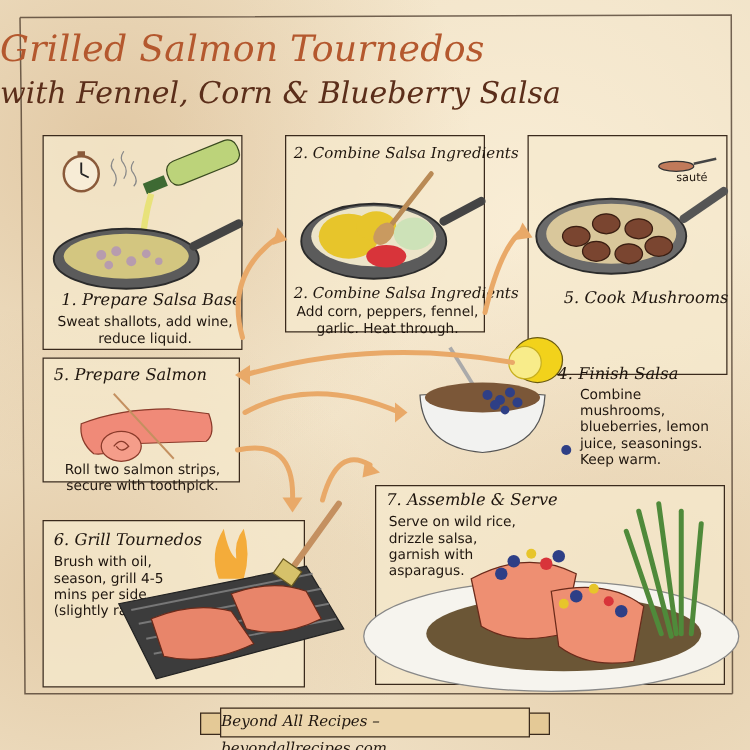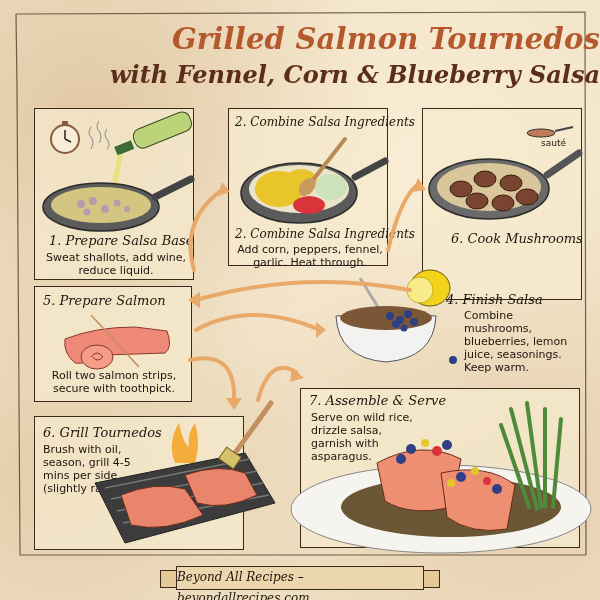--- a/index.html
+++ b/index.html
@@ -4,21 +4,21 @@
 <style>
   html,body{margin:0;padding:0;}
   body{width:600px;height:600px;overflow:hidden;background:#efe1c6;font-family:"DejaVu Sans",sans-serif;color:#2b1e14;position:relative;}
   .paper{position:absolute;left:0;top:0;width:600px;height:600px;
     background:
       radial-gradient(ellipse at 15% 20%, rgba(196,150,96,0.35), transparent 40%),
       radial-gradient(ellipse at 85% 80%, rgba(196,150,96,0.25), transparent 45%),
       radial-gradient(ellipse at 10% 80%, rgba(196,150,96,0.3), transparent 35%),
       radial-gradient(ellipse at 70% 30%, rgba(255,244,222,0.6), transparent 50%),
       #f1e3c8;}
-  .title{position:absolute;left:0;width:600px;text-align:right;font-family:"DejaVu Serif",serif;font-style:italic;font-weight:bold;}
+  .title{position:absolute;left:0;width:600px;text-align:left;font-family:"DejaVu Serif",serif;font-style:italic;}
   .t1{top:22px;font-size:29px;color:#b4582e;letter-spacing:0.2px;}
   .t2{top:60px;font-size:24px;color:#5b2e1a;}
   .card{position:absolute;border:1.5px solid #3a2a1c;background:rgba(246,233,206,0.75);box-sizing:border-box;}
   .step-title{position:absolute;font-family:"DejaVu Serif",serif;font-style:italic;font-size:13px;color:#1e150e;white-space:nowrap;}
   .step-desc{position:absolute;font-size:11px;line-height:13px;color:#1e150e;}
   .center{text-align:center;}
   svg{position:absolute;overflow:visible;}
   .footer{position:absolute;left:176px;top:566px;width:248px;height:24px;border:1.5px solid #3a2a1c;background:#ecd6ad;box-sizing:border-box;line-height:21px;font-family:"DejaVu Serif",serif;font-style:italic;font-size:12px;color:#1e150e;}
   .ribbon{position:absolute;top:570px;width:20px;height:18px;border:1.5px solid #3a2a1c;background:#e4c996;box-sizing:border-box;}
 </style>
@@ -105,21 +105,21 @@
     <g fill="#7a4530" stroke="#3a1e12">
       <ellipse cx="38" cy="80" rx="11" ry="8"></ellipse>
         <ellipse cx="62" cy="70" rx="11" ry="8"></ellipse>
         <ellipse cx="88" cy="74" rx="11" ry="8"></ellipse>
       <ellipse cx="54" cy="92" rx="11" ry="8"></ellipse>
         <ellipse cx="80" cy="94" rx="11" ry="8"></ellipse>
         <ellipse cx="104" cy="88" rx="11" ry="8"></ellipse>
     </g>
   </svg>
   <div class="step-desc" style="left:118px;top:28px;font-size:9px;">sauté</div>
-  <div class="step-title" style="left:28px;top:122px;">6. Cook Mushrooms</div>
+  <div class="step-title" style="left:28px;top:122px;">5. Cook Mushrooms</div>
 </div>
 
 <svg width="150" height="120" style="left:330px;top:262px;">
   <g>
     <ellipse cx="100" cy="26" rx="20" ry="18" fill="#f2d21b" stroke="#6a5a10"></ellipse>
     <circle cx="90" cy="28" r="13" fill="#f8ec8a" stroke="#c8b020"></circle>
   </g>
   <g>
     <line x1="30" y1="16" x2="56" y2="58" stroke="#aaa" stroke-width="3"></line>
     <path d="M6 54 Q56 50 106 54 Q104 96 56 100 Q8 96 6 54 Z" fill="#f2f2f0" stroke="#555"></path>
@@ -131,21 +131,21 @@
       <circle cx="78" cy="52" r="4"></circle>
       <circle cx="66" cy="62" r="4"></circle>
       <circle cx="84" cy="60" r="4"></circle>
       <circle cx="74" cy="66" r="3.5"></circle>
     <circle cx="123" cy="98" r="4"></circle>
   </g>
 </svg>
 <div class="step-title" style="left:446px;top:292px;">4. Finish Salsa</div>
 <div class="step-desc" style="left:464px;top:309px;width:120px;">Combine mushrooms, blueberries, lemon juice, seasonings. Keep warm.</div>
 
-<div class="card" style="left:34px;top:286px;width:158px;height:116px;text-decoration:underline;">
+<div class="card" style="left:34px;top:286px;width:158px;height:100px;text-decoration:underline;">
   <div class="step-title" style="left:8px;top:6px;">5. Prepare Salmon</div>
   <svg width="158" height="116" style="left:0;top:0;">
     <path d="M30 52 Q60 40 100 40 L132 44 Q138 60 130 66 L70 68 Q50 78 40 76 Q28 66 30 52 Z" fill="#f08a78" stroke="#8a3a2a"></path>
     <ellipse cx="62" cy="70" rx="16" ry="12" fill="#f59d8a" stroke="#8a3a2a"></ellipse>
     <path d="M56 70 q6 -8 12 0 q-6 6 -10 0" fill="none" stroke="#8a3a2a"></path>
     <line x1="56" y1="28" x2="104" y2="80" stroke="#c49060" stroke-width="1.5"></line>
   </svg>
   <div class="step-desc center" style="left:4px;top:82px;width:150px;">Roll two salmon strips, secure with toothpick.</div>
 </div>
 

